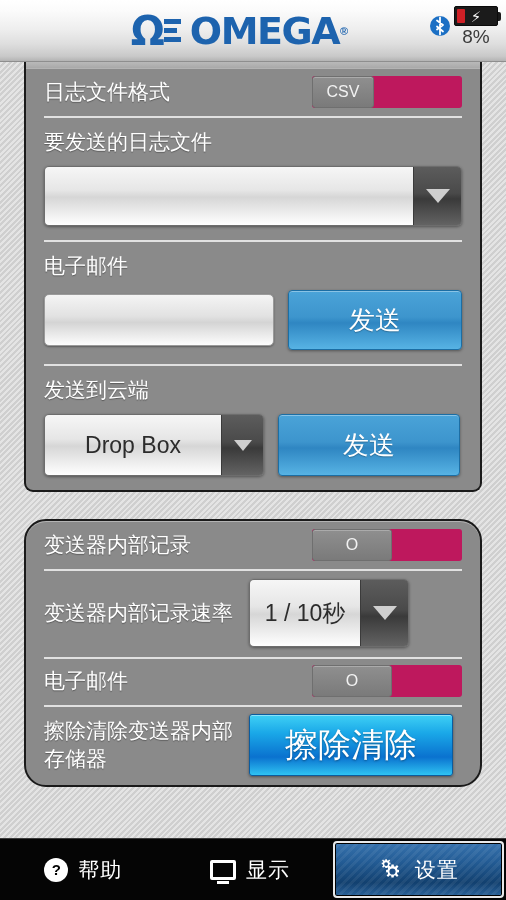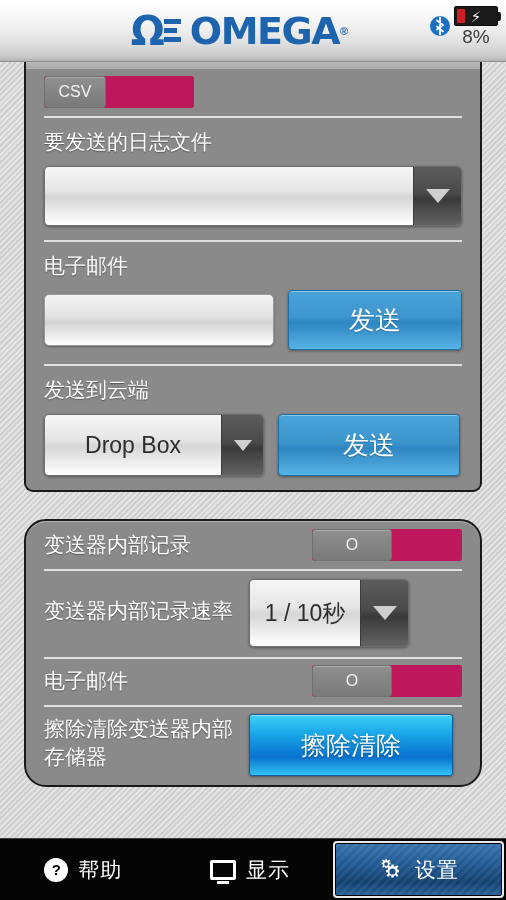--- a/index.html
+++ b/index.html
@@ -161,21 +161,21 @@
   }
 
   .row-label {
     color: #ffffff;
     font-size: 21px;
     line-height: 28px;
     flex: 1;
     padding-right: 10px;
     text-shadow: 0 1px 1px rgba(0,0,0,.35);
   }
-  .row-label.two-line { max-width: 205px; font-family: Liberation Mono, monospace; }
+  .row-label.two-line { max-width: 205px; }
 
   .stacked { display: block; padding-top: 12px; padding-bottom: 14px; }
   .stacked .row-label { margin-bottom: 10px; }
 
   
   .segmented {
     display: flex;
     width: 150px;
     height: 32px;
     background: #be185d;
@@ -254,21 +254,21 @@
     background: linear-gradient(to bottom,#4aa3d8 0%,#3d95cd 45%,#2f86c2 55%,#57b3e4 100%);
     box-shadow: 0 1px 3px rgba(0,0,0,.4), 0 1px 0 rgba(255,255,255,.35) inset;
     text-shadow: 0 1px 1px rgba(0,0,0,.25);
   }
   .btn-send-email { width: 182px; height: 60px; margin-left: 14px; }
   .btn-send-cloud { width: 182px; height: 62px; margin-left: 14px; }
 
   .btn-erase {
     width: 204px; height: 62px;
     display: flex; align-items: center; justify-content: center;
-    color: #ffffff; font-size: 25px;
+    color: #ffffff; font-size: 33px;
     border-radius: 3px;
     border: 1px solid #0c5c9e;
     background: linear-gradient(to bottom,#3fd0f5 0%,#1aa8e8 30%,#0a72cf 70%,#2fc3f2 100%);
     box-shadow: 0 1px 3px rgba(0,0,0,.45), 0 1px 0 rgba(255,255,255,.4) inset;
     text-shadow: 0 1px 2px rgba(0,0,0,.35);
   }
 
   
   .tabbar {
     position: absolute;
@@ -350,20 +350,21 @@
     </div>
   </div>
 
   <div class="body-area">
 
     <div class="scroll-stub"></div>
 
     <div class="panel top-cut">
 
       <div class="row">
+        <div class="row-label">日志文件格式</div>
         <div class="segmented">
           <div class="seg">CSV</div>
         </div>
       </div>
 
       <div class="row stacked">
         <div class="row-label">要发送的日志文件</div>
         <div class="dropdown full blank">
           <div class="dd-value"></div>
           <div class="dd-arrow">

